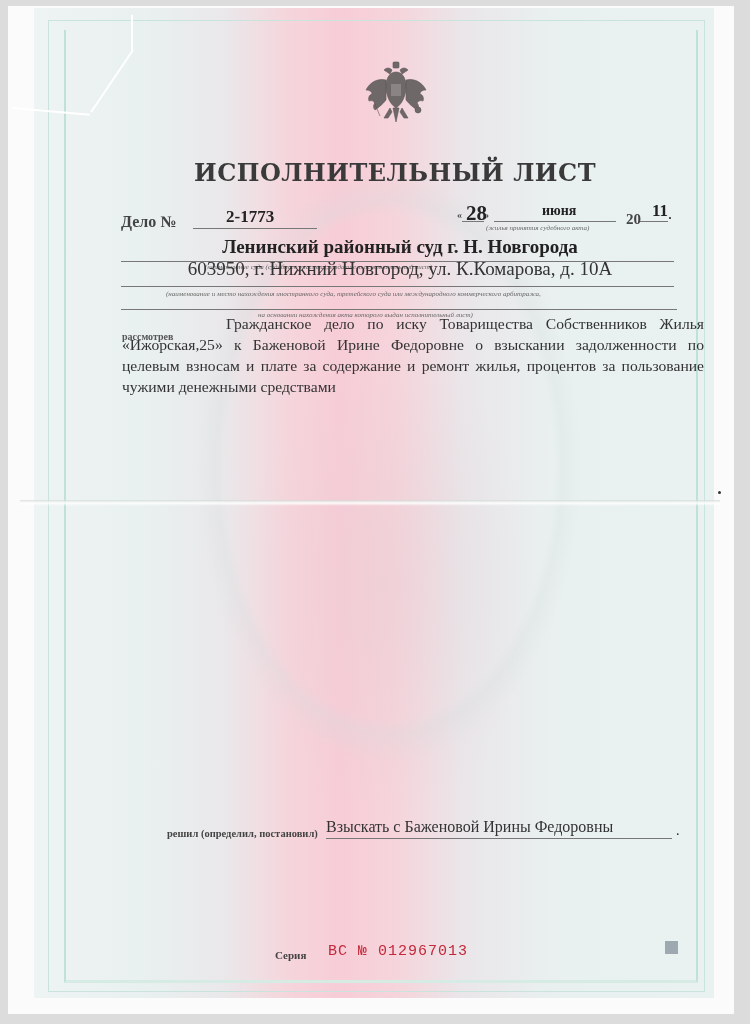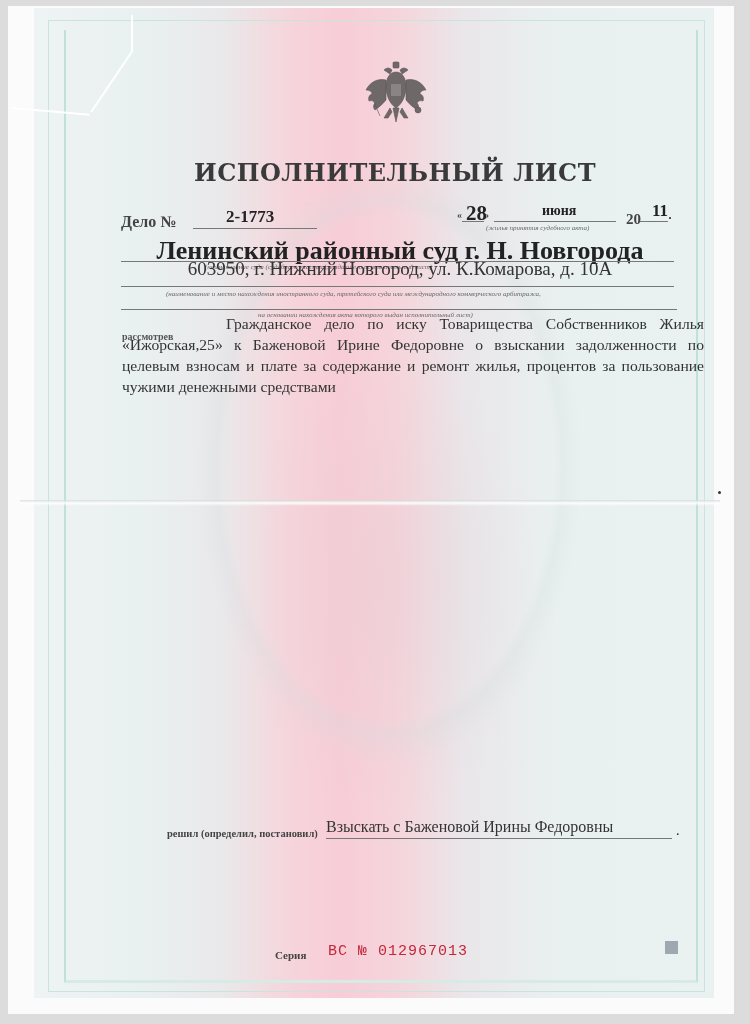--- a/index.html
+++ b/index.html
@@ -48,21 +48,21 @@
   }
   .lbl { position: absolute; color: #444; font-weight: bold; }
   .hand { position: absolute; color: #222; }
   .line { position: absolute; height: 1px; background: #777; }
   .caption {
     position: absolute; font-style: italic; font-size: 7px; color: #666;
     white-space: nowrap;
   }
   .court {
     position: absolute; left: 120px; width: 560px; top: 236px; text-align: center;
-    font-family: "Liberation Serif", serif; font-weight: bold; font-size: 26px; color: #222;
+    font-family: "Liberation Serif", serif; font-weight: bold; font-size: 19px; color: #222;
   }
   .address {
     position: absolute; left: 120px; width: 560px; top: 258px; text-align: center;
     font-size: 19px; color: #333;
   }
   .body-text {
     position: absolute; left: 122px; top: 313px; width: 582px;
     font-size: 15.6px; line-height: 21px; color: #333; text-align: justify;
     text-indent: 104px;
   }

